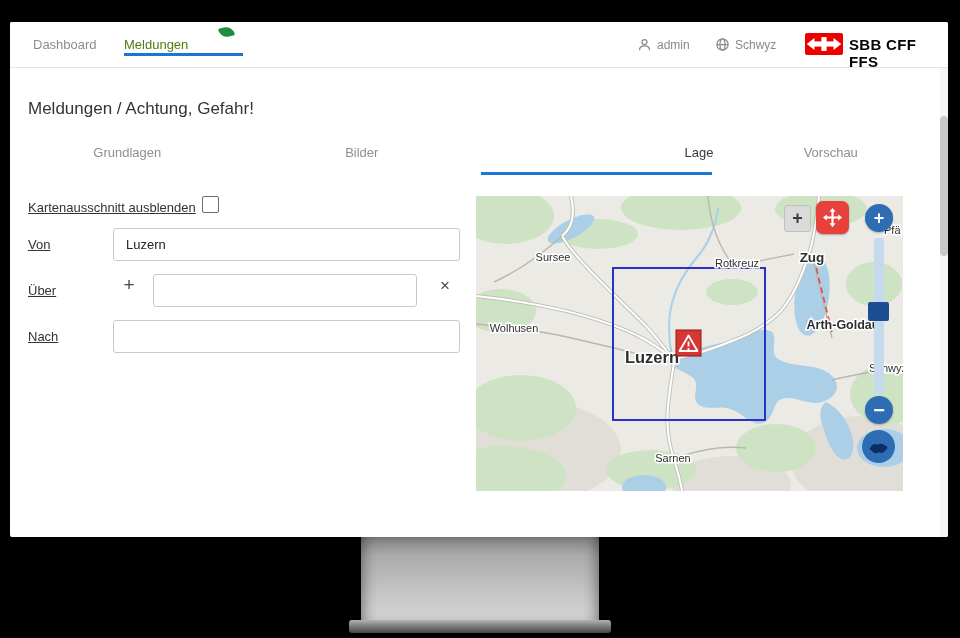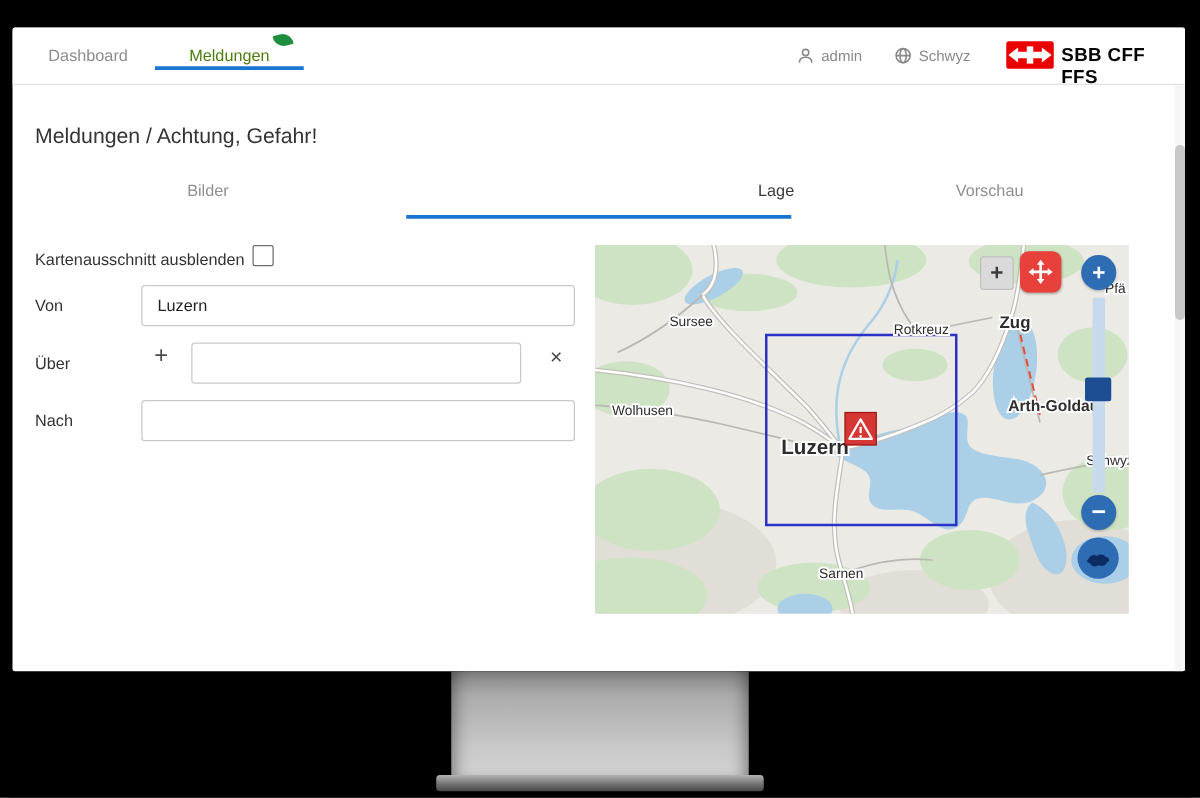--- a/index.html
+++ b/index.html
@@ -3,40 +3,40 @@
 <meta charset="utf-8">
 <style>
   * { box-sizing: border-box; margin: 0; padding: 0; }
   html,body { width:960px; height:638px; background:#000; font-family:"Liberation Sans",sans-serif; overflow:hidden; }
   .monitor { position:absolute; left:0; top:0; width:960px; height:638px; background:#000; border-radius:8px; }
 
   .screen { position:absolute; left:10px; top:22px; width:938px; height:515px; background:#fff; border-radius:2px; overflow:hidden; }
 
   
   .appbar { position:absolute; left:0; top:0; width:938px; height:46px; background:#fff; border-bottom:1px solid #e4e4e4; }
-  .nav-item { position:absolute; top:0; height:34px; line-height:46px; font-size:13px; color:#8d8d8d; text-align:center; cursor:pointer; }
+  .nav-item { position:absolute; top:0; height:34px; line-height:46px; font-size:13px; color:#8d8d8d; cursor:pointer; }
   .nav-item.active { color:#4d7c0f; }
   .nav-underline { position:absolute; left:0; right:0; bottom:0; height:3px; background:#1976d2; }
   .leaf-badge { position:absolute; left:95px; top:5px; width:15px; height:10px; background:#1e8e3e; border-radius:1px 9px 1px 9px; transform:rotate(-14deg); }
   .hdr-ico { position:absolute; top:15px; }
   .hdr-txt { position:absolute; top:16px; font-size:12px; color:#8a8a8a; }
   .sbb-flag { position:absolute; left:795px; top:11px; width:38px; height:22px; background:#eb0000; border-radius:2px; }
   .sbb-text { position:absolute; left:839px; top:14px; font-size:15px; font-weight:bold; color:#050505; letter-spacing:.3px; }
 
   
   .breadcrumb { position:absolute; left:18px; top:77px; font-size:17px; color:#343434; }
 
   
   .tabs { position:absolute; left:0; top:112px; width:938px; height:38px; display:flex; }
   .tab { flex:1; position:relative; text-align:center; line-height:38px; font-size:13px; color:#8f8f8f; cursor:pointer; }
   .tab.active { color:#3a3a3a;text-align:right; }
   .tab-underline { position:absolute; left:2px; right:2px; bottom:-3px; height:3px; background:#1976d2; }
 
   
-  .frm-label { position:absolute; left:18px; font-size:13px; color:#333; }
+  .frm-label { position:absolute; left:18px; font-size:13px; color:#333;text-decoration:underline; }
   .chk { position:absolute; left:192px; top:174px; width:17px; height:17px; appearance:none; -webkit-appearance:none; border:1px solid #6d6d6d; border-radius:2px; background:#fff; cursor:pointer; }
   .txt-input { position:absolute; height:33px; border:1px solid #c9c9c9; border-radius:3px; font-size:13px; color:#222; padding:0 12px; outline:none; background:#fff; font-family:"Liberation Sans",sans-serif; }
   .glyph-btn { position:absolute; width:22px; height:22px; text-align:center; line-height:22px; font-size:19px; color:#4a4a4a; cursor:pointer; background:none; border:none; font-family:"Liberation Sans",sans-serif; }
 
   
   .map { position:absolute; left:466px; top:174px; width:427px; height:295px; overflow:hidden; background:#eceae5; cursor:default; }
   .map-label { fill:#2e2e2e; stroke:#ffffff; stroke-width:3px; paint-order:stroke; font-family:"Liberation Sans",sans-serif; }
   .lbl-sm  { font-size:11px; }
   .lbl-md  { font-size:12.5px; font-weight:bold; }
   .lbl-zug { font-size:13.5px; font-weight:bold; }
@@ -103,20 +103,21 @@
             <polygon points="42,12 33,5 33,19"></polygon>
           </g>
         </svg>
       </span>
       <span class="sbb-text">SBB CFF FFS</span>
     </div>
 
     <div class="breadcrumb">Meldungen / Achtung, Gefahr!</div>
 
     <div class="tabs">
+      <div class="tab">Grundlagen</div>
       <div class="tab">Bilder</div>
       <div class="tab active">
         <span>Lage</span>
         <span class="tab-underline"></span>
       </div>
       <div class="tab">Vorschau</div>
     </div>
 
     <label class="frm-label" style="top:178px;">Kartenausschnitt ausblenden</label>
     <input type="checkbox" class="chk" style="">

